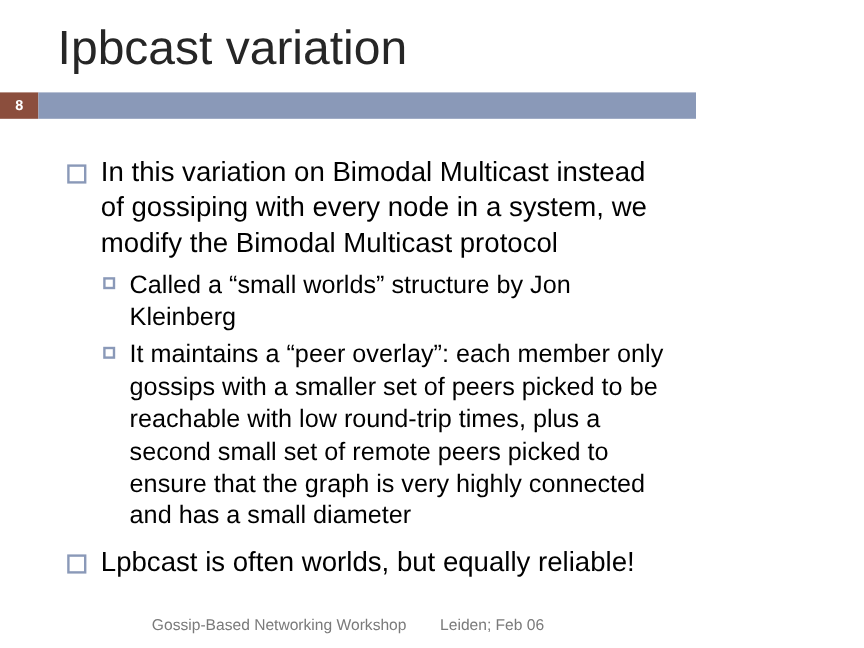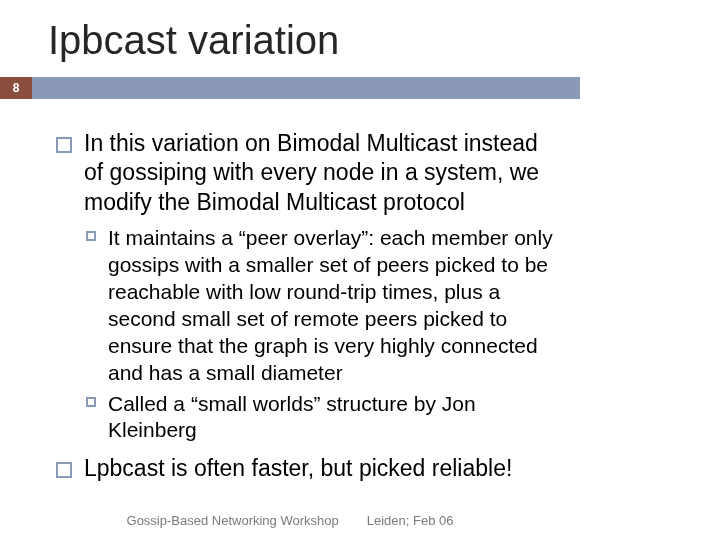--- a/index.html
+++ b/index.html
@@ -114,30 +114,30 @@
   </div>
 
   <div class="content">
 
     <div class="lvl1">
       <span>In this variation on Bimodal Multicast instead of gossiping with every node in a system, we modify the Bimodal Multicast protocol</span>
     </div>
 
     <div class="lvl2">
       <span class="bullet-sq"></span>
-      <span class="lvl2-text">It maintains a “peer overlay”: each member only gossips with a smaller set of peers picked to be reachable with low round-trip times, plus a second small set of remote peers picked to ensure that the graph is very highly connected and has a small diameter</span>
+      <span class="lvl2-text">Called a “small worlds” structure by Jon Kleinberg</span>
     </div>
 
     <div class="lvl2">
       <span class="bullet-sq"></span>
-      <span class="lvl2-text">Called a “small worlds” structure by Jon Kleinberg</span>
+      <span class="lvl2-text">It maintains a “peer overlay”: each member only gossips with a smaller set of peers picked to be reachable with low round-trip times, plus a second small set of remote peers picked to ensure that the graph is very highly connected and has a small diameter</span>
     </div>
 
     <div class="lvl1">
-      <span>Lpbcast is often faster, but picked reliable!</span>
+      <span>Lpbcast is often worlds, but equally reliable!</span>
     </div>
 
   </div>
 
   <div class="footer">
     <span>Gossip-Based Networking Workshop</span>
     <span>Leiden; Feb 06</span>
   </div>
 
 </div>

